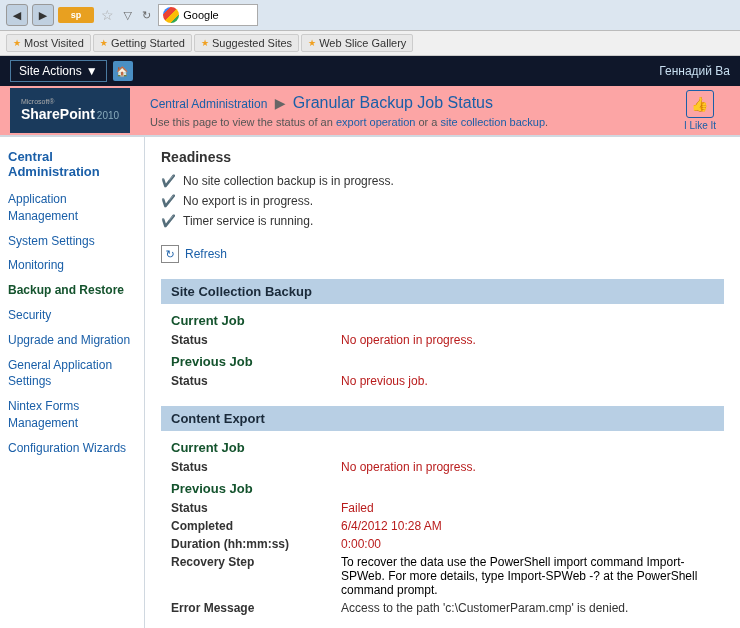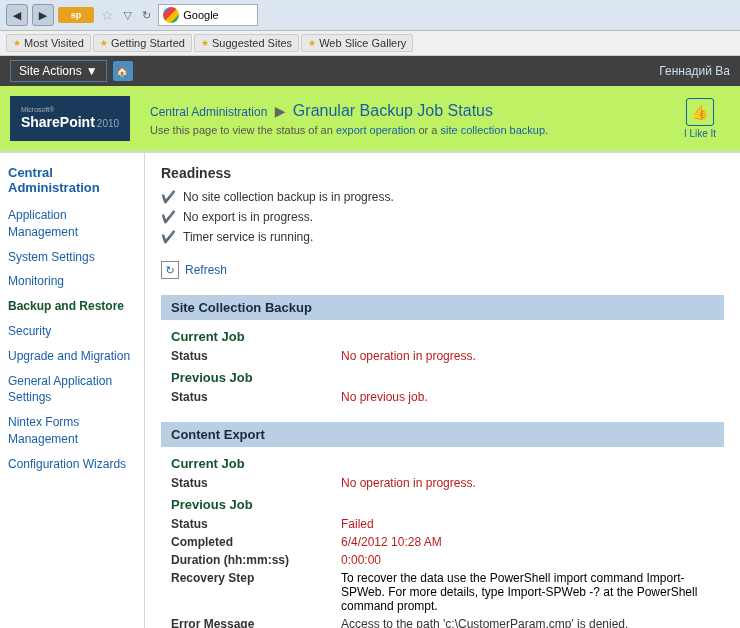--- a/index.html
+++ b/index.html
@@ -72,21 +72,21 @@
       border-radius: 2px;
       background: #e8e8e8;
       cursor: pointer;
       color: #333;
       display: flex; align-items: center; gap: 3px;
     }
     .bookmark-star { color: #f0a020; font-size: 9px; }
 
     
     .top-nav {
-      background: #404040;
+      background: #0f172a;
       padding: 4px 10px;
       display: flex;
       justify-content: space-between;
       align-items: center;
       color: white;
     }
     .site-actions-btn {
       background: transparent;
       border: 1px solid #4a7aa0;
       color: white;
@@ -99,23 +99,23 @@
       width: 20px; height: 20px;
       background: #4a8fc4;
       border-radius: 2px;
       display: flex; align-items: center; justify-content: center;
       color: white; font-size: 10px;
     }
     .user-name { font-size: 12px; color: #c8dff0; }
 
     
     .main-header {
-      background: #bef264;
+      background: #fca5a5;
       border-bottom: 2px solid #d0d8e0;
-      padding: 8px 10px;
+      padding: 0 10px;
       display: flex;
       align-items: center;
       justify-content: flex-start;
     }
     .sharepoint-logo {
       width: 120px;
       height: 45px;
       background: #1a3a5c;
       display: flex; align-items: center; justify-content: center;
       color: white; font-size: 10px; padding: 4px;

